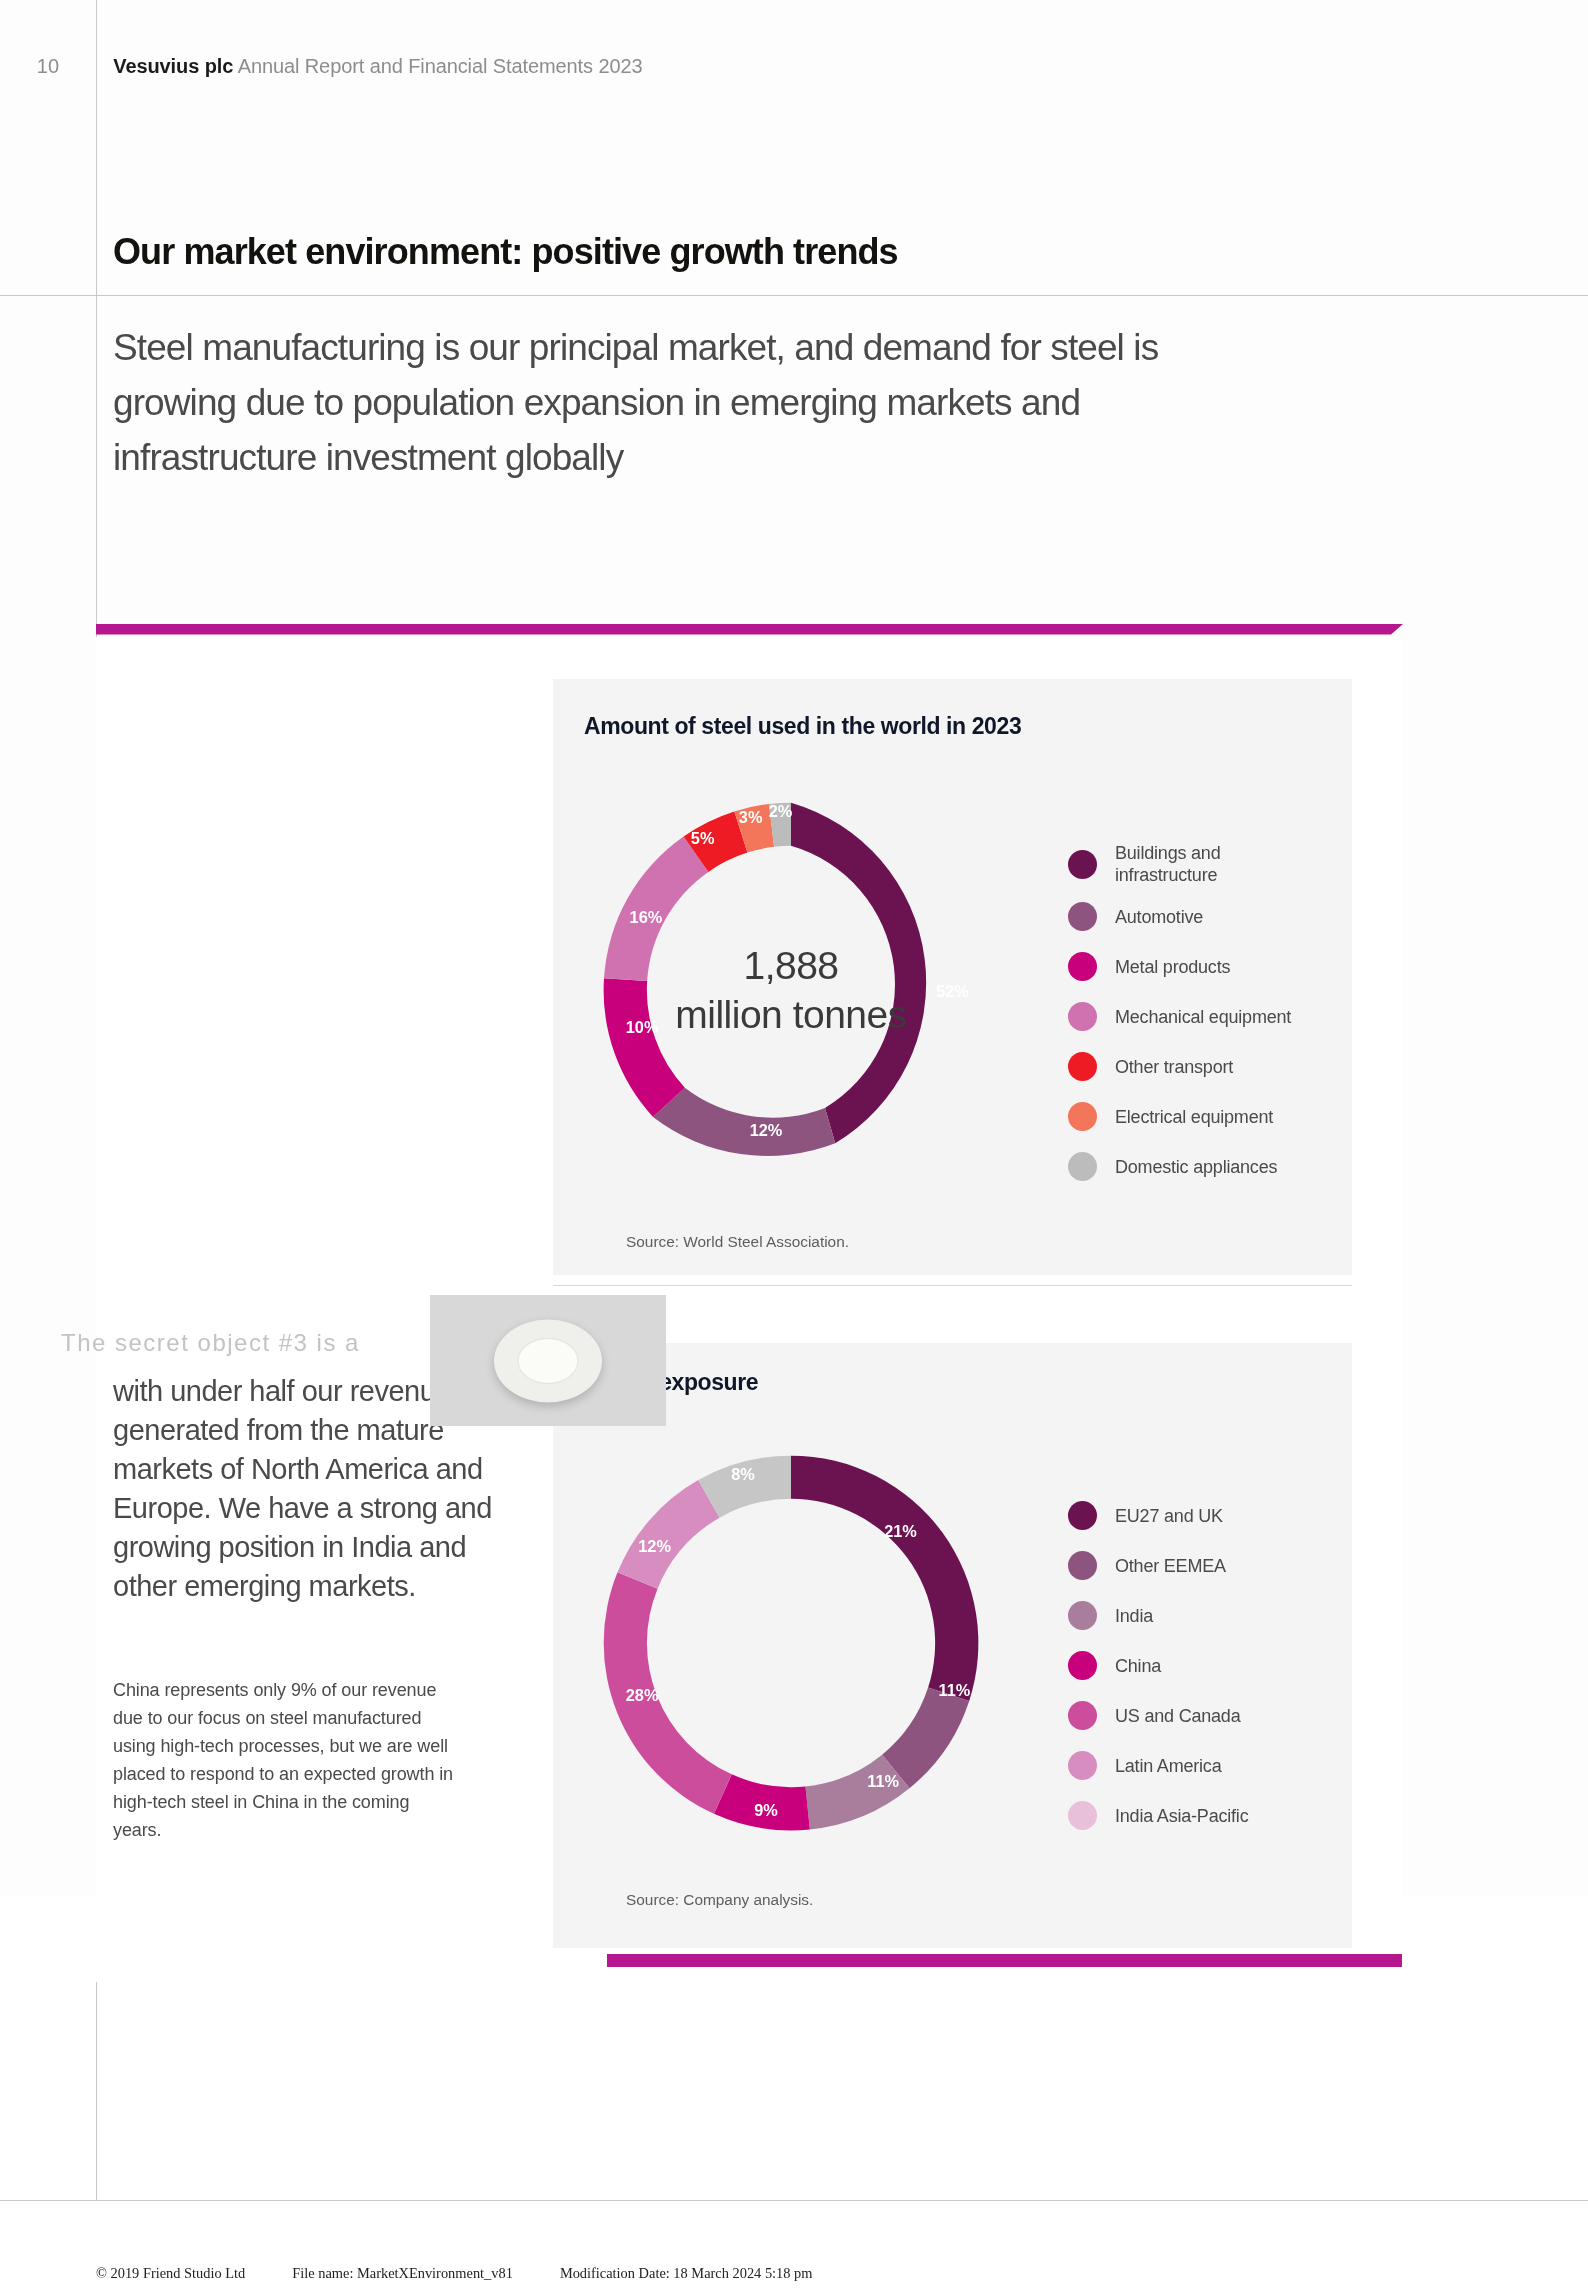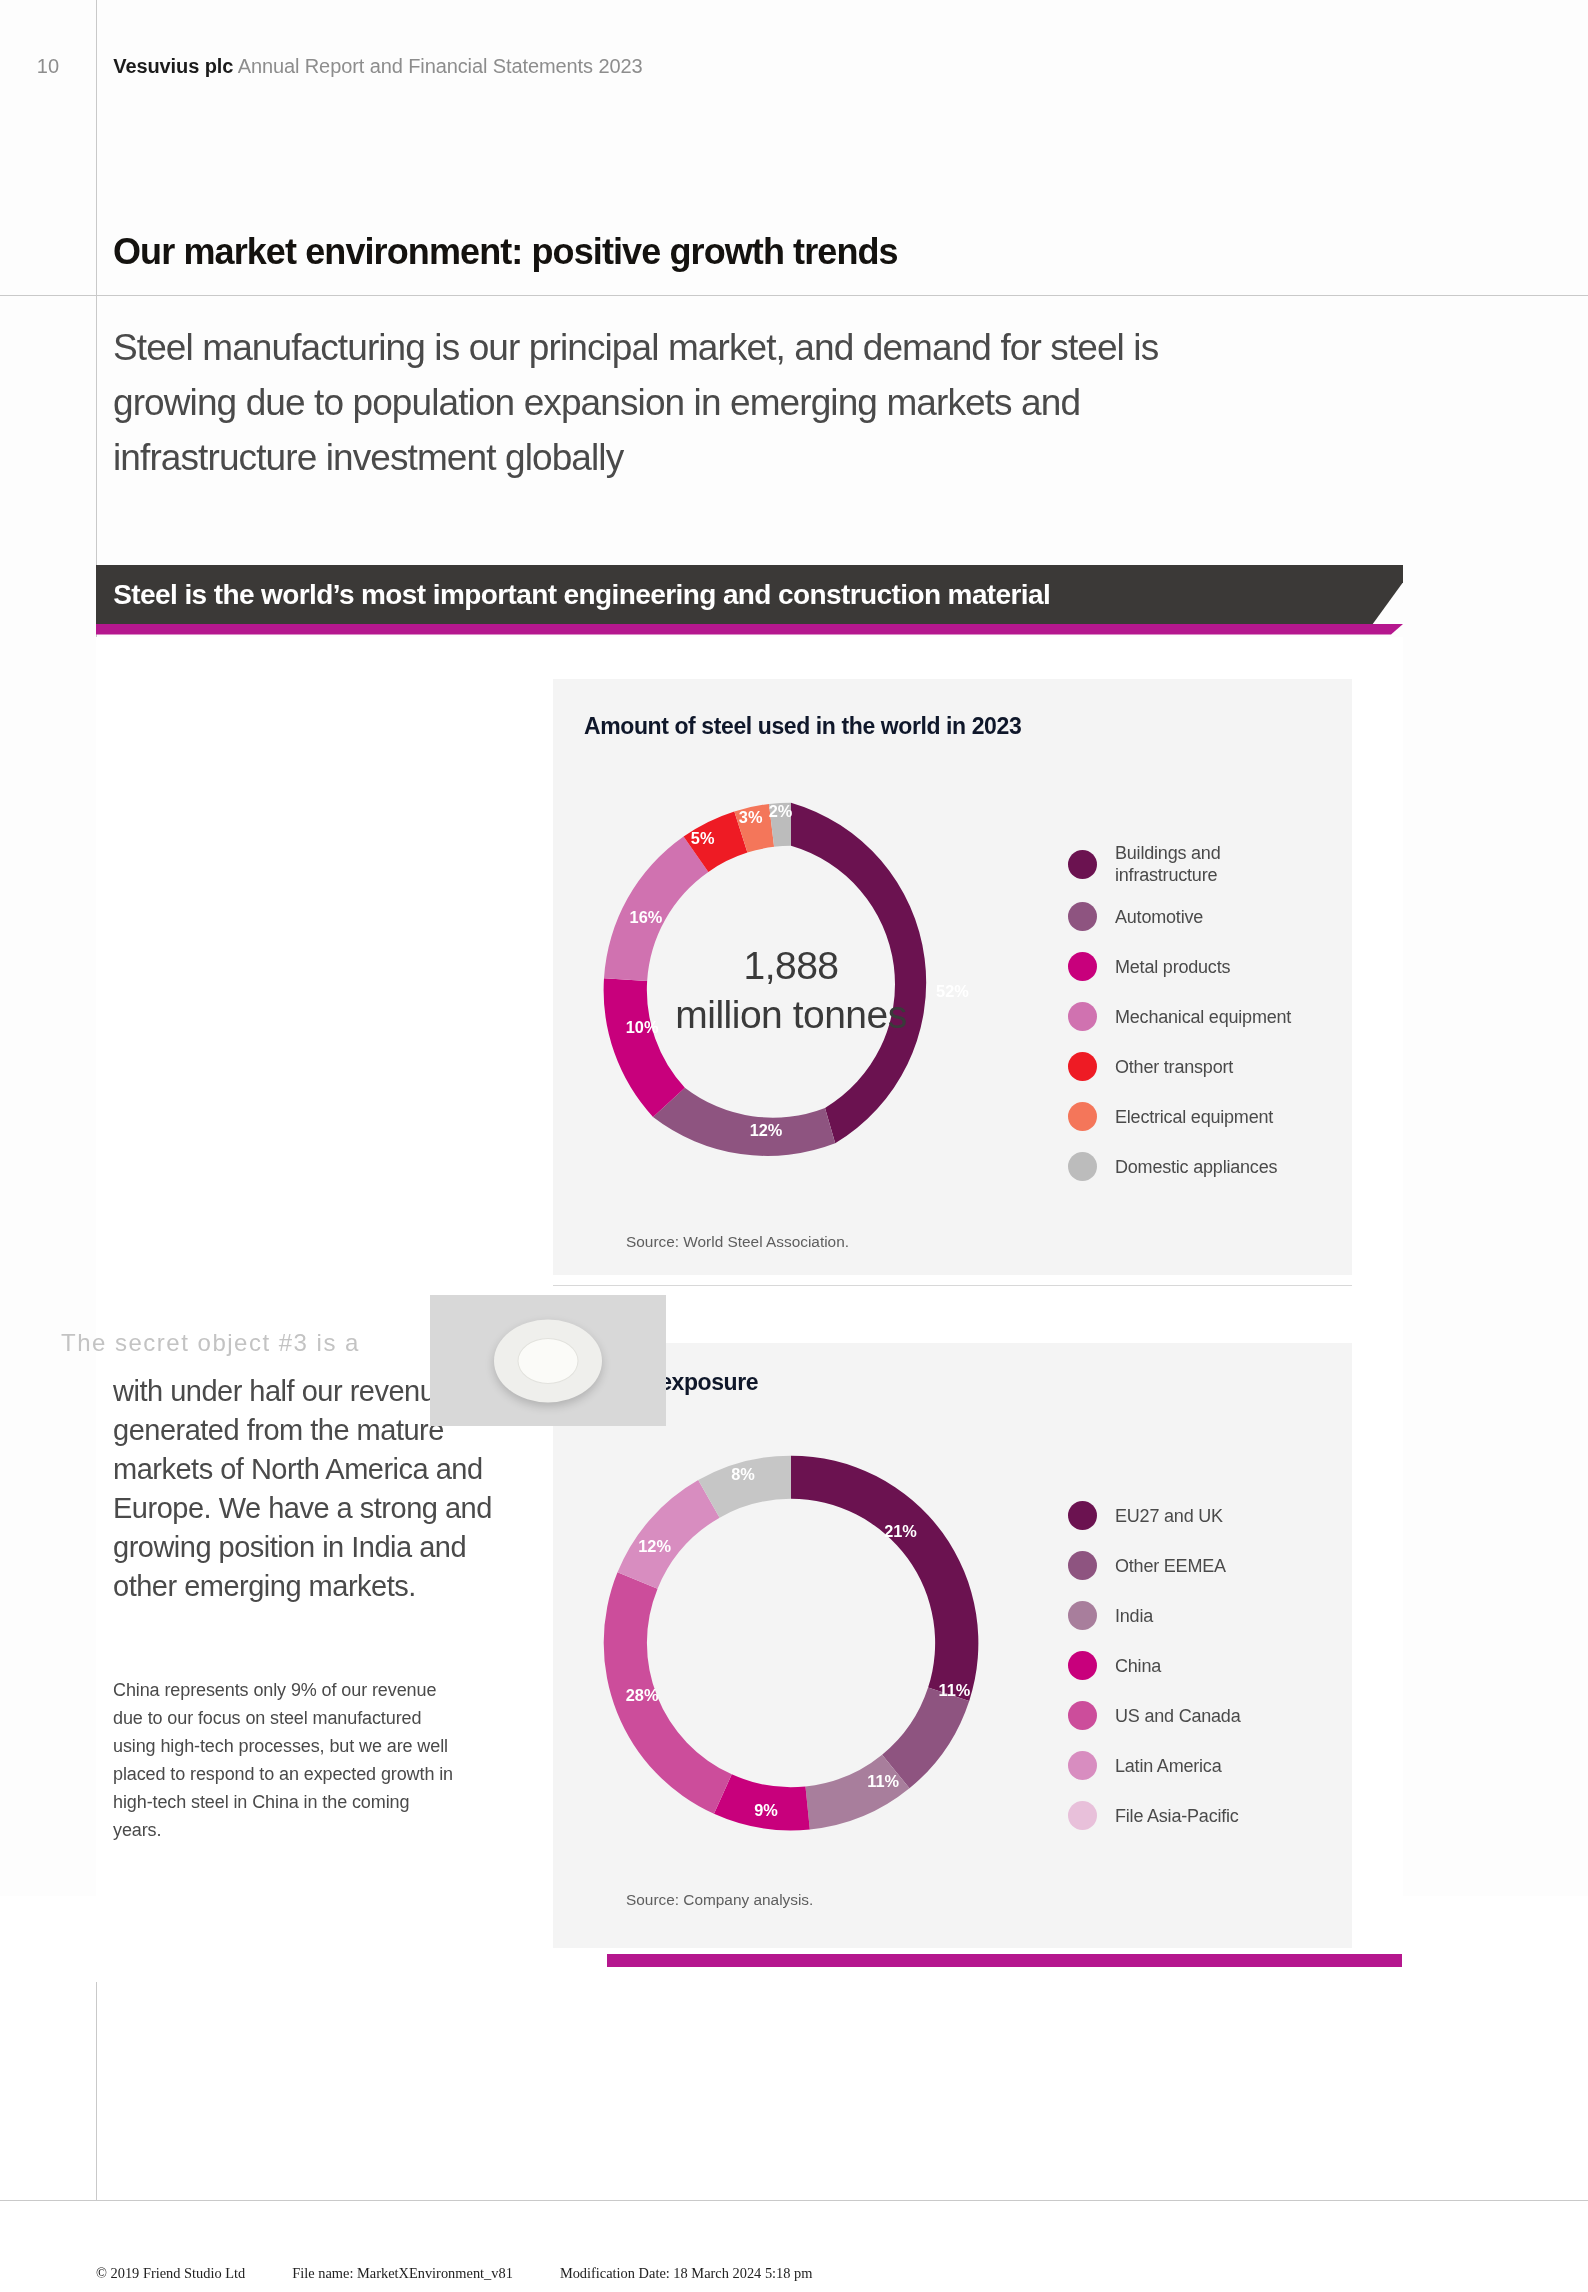--- a/index.html
+++ b/index.html
@@ -152,24 +152,20 @@
     <div class="hdr-pageno">10</div>
     <div class="hdr-text">
       <b>Vesuvius plc</b>
       <span>Annual Report and Financial Statements 2023</span>
     </div>
   </div>
 
   <div class="page-title">Our market environment: positive growth trends</div>
   <div class="lead">Steel manufacturing is our principal market, and demand for steel is growing due to population expansion in emerging markets and infrastructure investment globally</div>
 
-  <div class="banner-wrap">
-    <div class="banner"></div>
-    <div class="banner-text">Steel is the world’s most important engineering and construction material</div>
-  </div>
   <div class="banner-underline"></div>
 
   <div class="content-card"></div>
 
 
   <div class="chart-panel panel1"></div>
   <div class="panel-title p1-title">Amount of steel used in the world in 2023</div>
   <div class="panel-source p1-source">Source: World Steel Association.</div>
 
   <div class="donut donut1">
@@ -294,21 +290,21 @@
     <div class="legend-row">
       <span class="swatch" style="background:#cc4d9b"></span>
       <span class="legend-label">US and Canada</span>
     </div>
     <div class="legend-row">
       <span class="swatch" style="background:#d88dc0"></span>
       <span class="legend-label">Latin America</span>
     </div>
     <div class="legend-row">
       <span class="swatch" style="background:#e8c0da"></span>
-      <span class="legend-label">File Asia-Pacific</span>
+      <span class="legend-label">India Asia-Pacific</span>
     </div>
   </div>
 
   <div class="bottom-bar"></div>
 
   <div class="overlay-text">The secret object #3 is a</div>
   <div class="overlay-img">
     <div class="plate-outer"></div>
     <div class="plate-inner"></div>
   </div>

